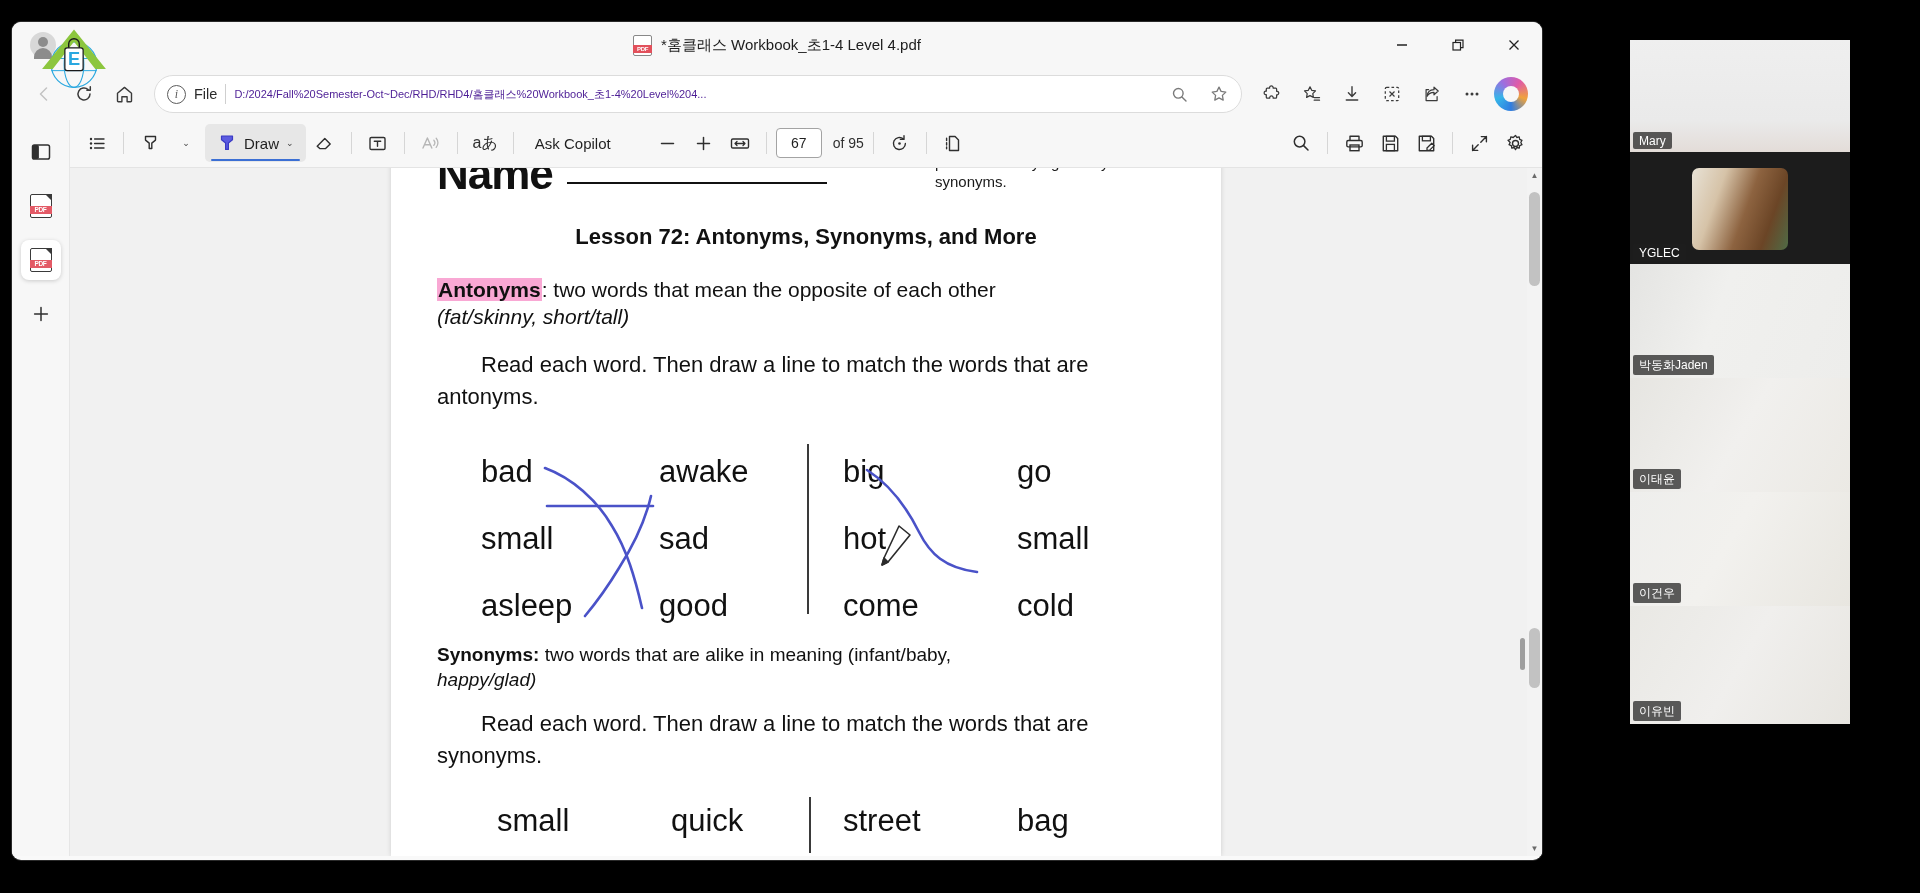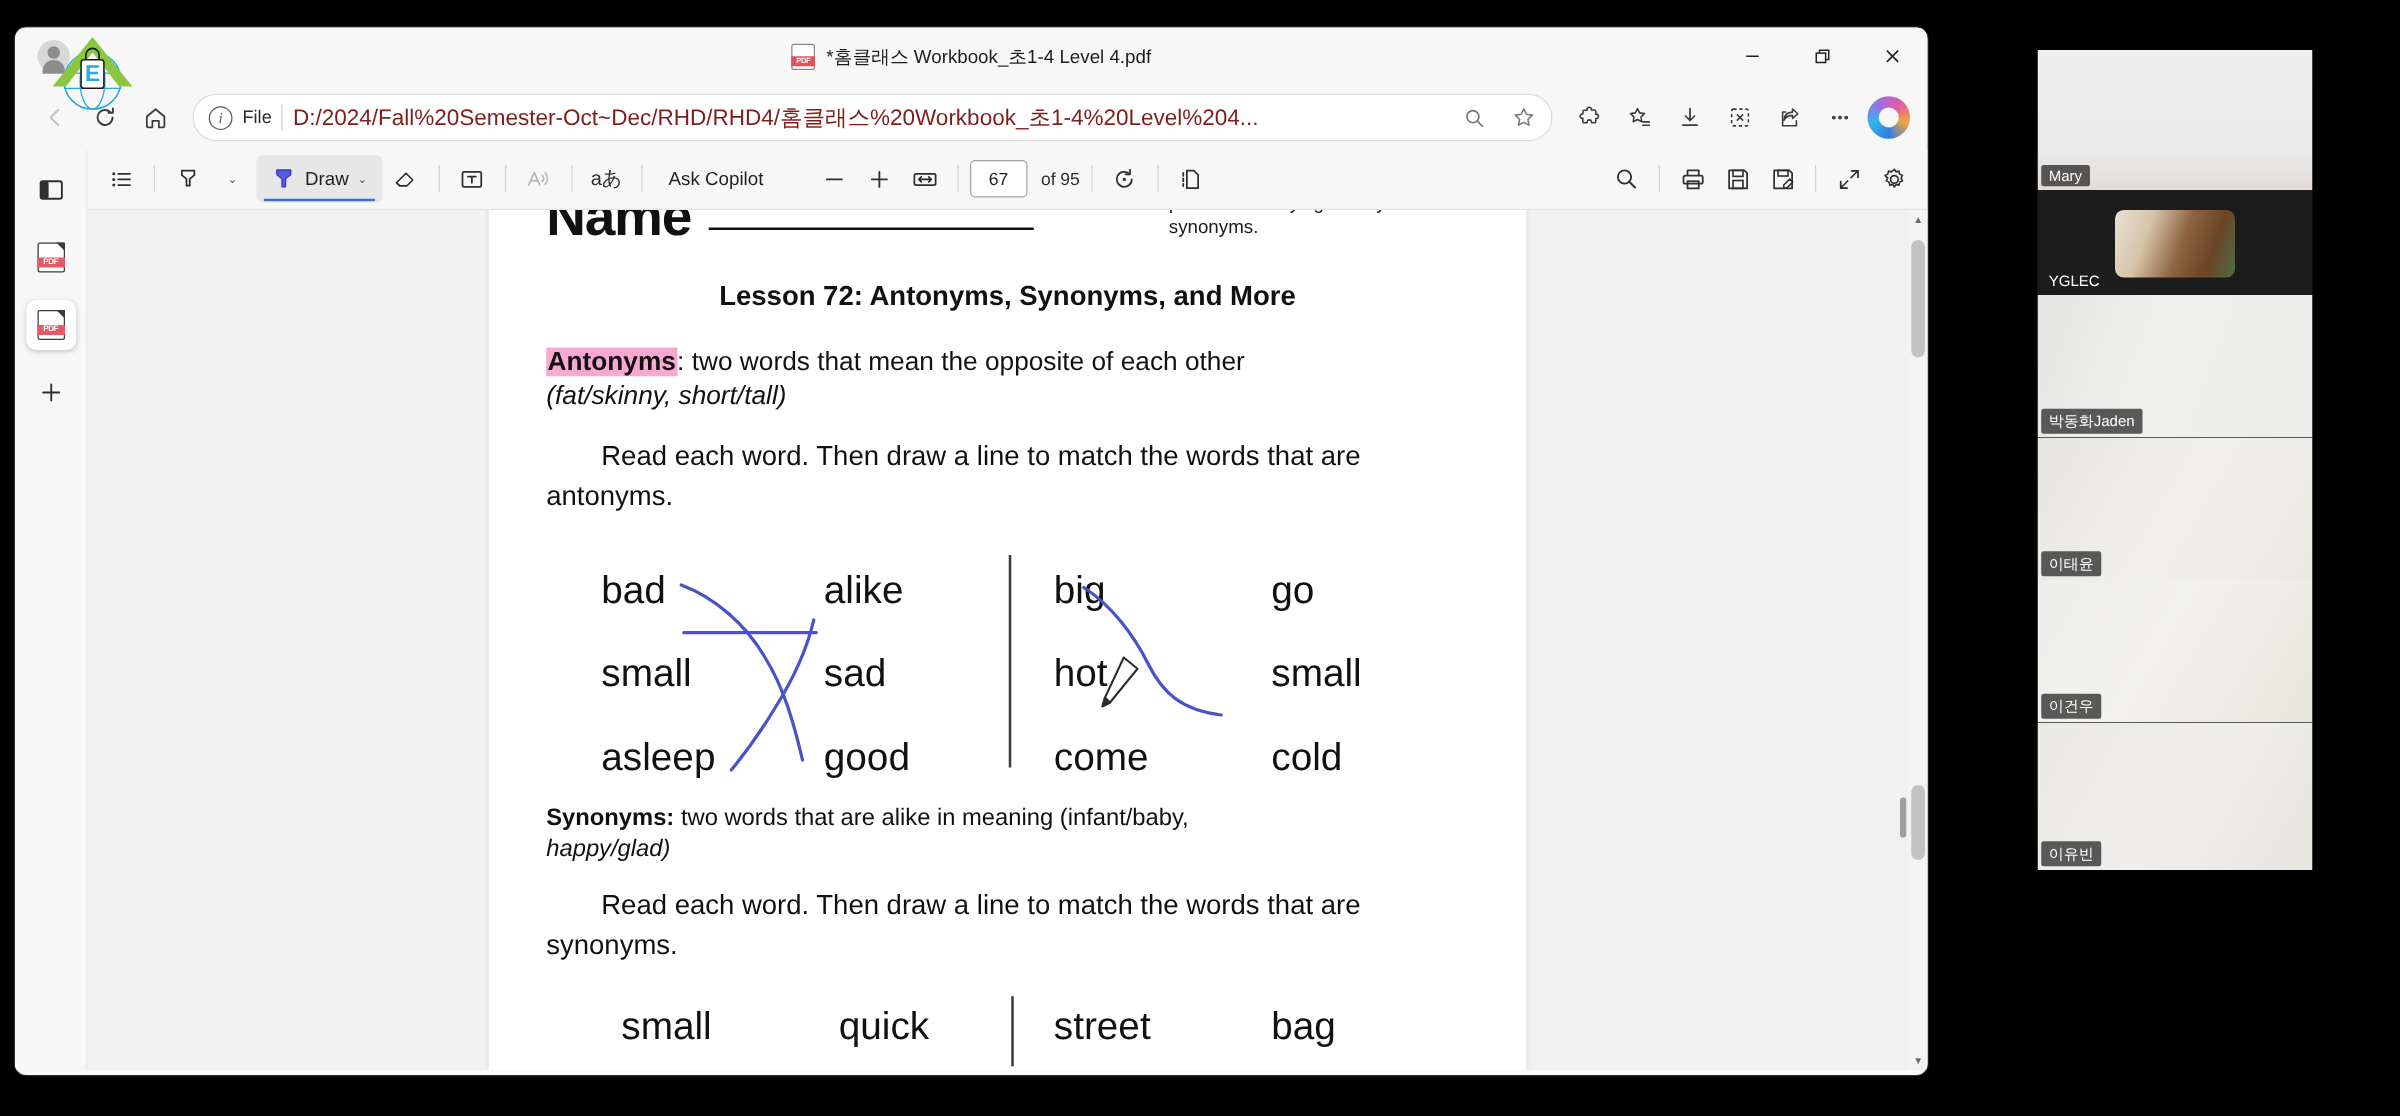--- a/index.html
+++ b/index.html
@@ -69,21 +69,21 @@
   }
   .info-circle {
     width:19px; height:19px; border-radius:50%; border:1.5px solid #5c5c5c;
     display:flex; align-items:center; justify-content:center;
     font-size:12px; font-style:italic; color:#5c5c5c; flex:0 0 auto;
     font-family:"Liberation Serif", serif;
   }
   .file-label { font-size:14.5px; color:#2b2b2b; flex:0 0 auto; }
   .addr-sep { width:1px; height:20px; background:#cfcfcf; flex:0 0 auto; }
   .url-text {
-    font-size:18px; color:#7f1d1d; white-space:nowrap; overflow:hidden;
+    font-size:11px; color:#4c1d95; white-space:nowrap; overflow:hidden;
     text-overflow:clip; flex:1 1 auto; min-width:0;
   }
   .addr-btn {
     width:32px; height:32px; border-radius:50%; display:flex; align-items:center;
     justify-content:center; color:#444; flex:0 0 auto; cursor:pointer;
   }
   .copilot-btn {
     width:34px; height:34px; border-radius:50%; flex:0 0 auto; cursor:pointer;
     background:conic-gradient(from 180deg,#2f7de1,#36b5e8,#9b6fe0,#e05aa8,#f0a33c,#2f7de1);
     position:relative;
@@ -498,21 +498,21 @@
 
             <div class="instr">Read each word. Then draw a line to match the words that are antonyms.</div>
 
             <div class="match-block">
               <div class="match-col" style="left:44px;">
                 <div>bad</div>
                 <div>small</div>
                 <div>asleep</div>
               </div>
               <div class="match-col" style="left:222px;">
-                <div>alike</div>
+                <div>awake</div>
                 <div>sad</div>
                 <div>good</div>
               </div>
               <div class="divider-v" style="left:370px;"></div>
               <div class="match-col" style="left:406px;">
                 <div>big</div>
                 <div>hot</div>
                 <div>come</div>
               </div>
               <div class="match-col" style="left:580px;">
@@ -583,21 +583,21 @@
     <text x="50" y="56" font-family="Liberation Sans, sans-serif" font-size="24" font-weight="bold" fill="#2aa8e0" text-anchor="middle">E</text>
   </svg>
 
   <div id="video-strip">
 
     <div class="tile" style="height:112px;">
       <div class="tile-img" style="background:linear-gradient(180deg,#efefef 0%,#eaeaea 72%,#e3dcd8 100%);"></div>
       <span class="name-tag">Mary</span>
     </div>
 
-    <div class="tile" style="height:84px;background:#1c1c1c;text-decoration:underline;">
+    <div class="tile" style="height:112px;background:#1c1c1c;text-decoration:underline;">
       <div class="tile-img" style="left:62px;top:16px;right:62px;bottom:14px;border-radius:7px;
            background:linear-gradient(110deg,#e8e2d6 0%,#d6c3a8 28%,#8d6340 55%,#6b4526 78%,#4f6b46 100%);"></div>
       <span class="name-tag">YGLEC</span>
     </div>
 
 
     <div class="tile" style="height:114px;">
       <div class="tile-img" style="background:linear-gradient(110deg,#e4e4e2 0%,#f0f0ee 40%,#ededeb 100%);"></div>
       <span class="name-tag">박동화Jaden</span>
     </div>

